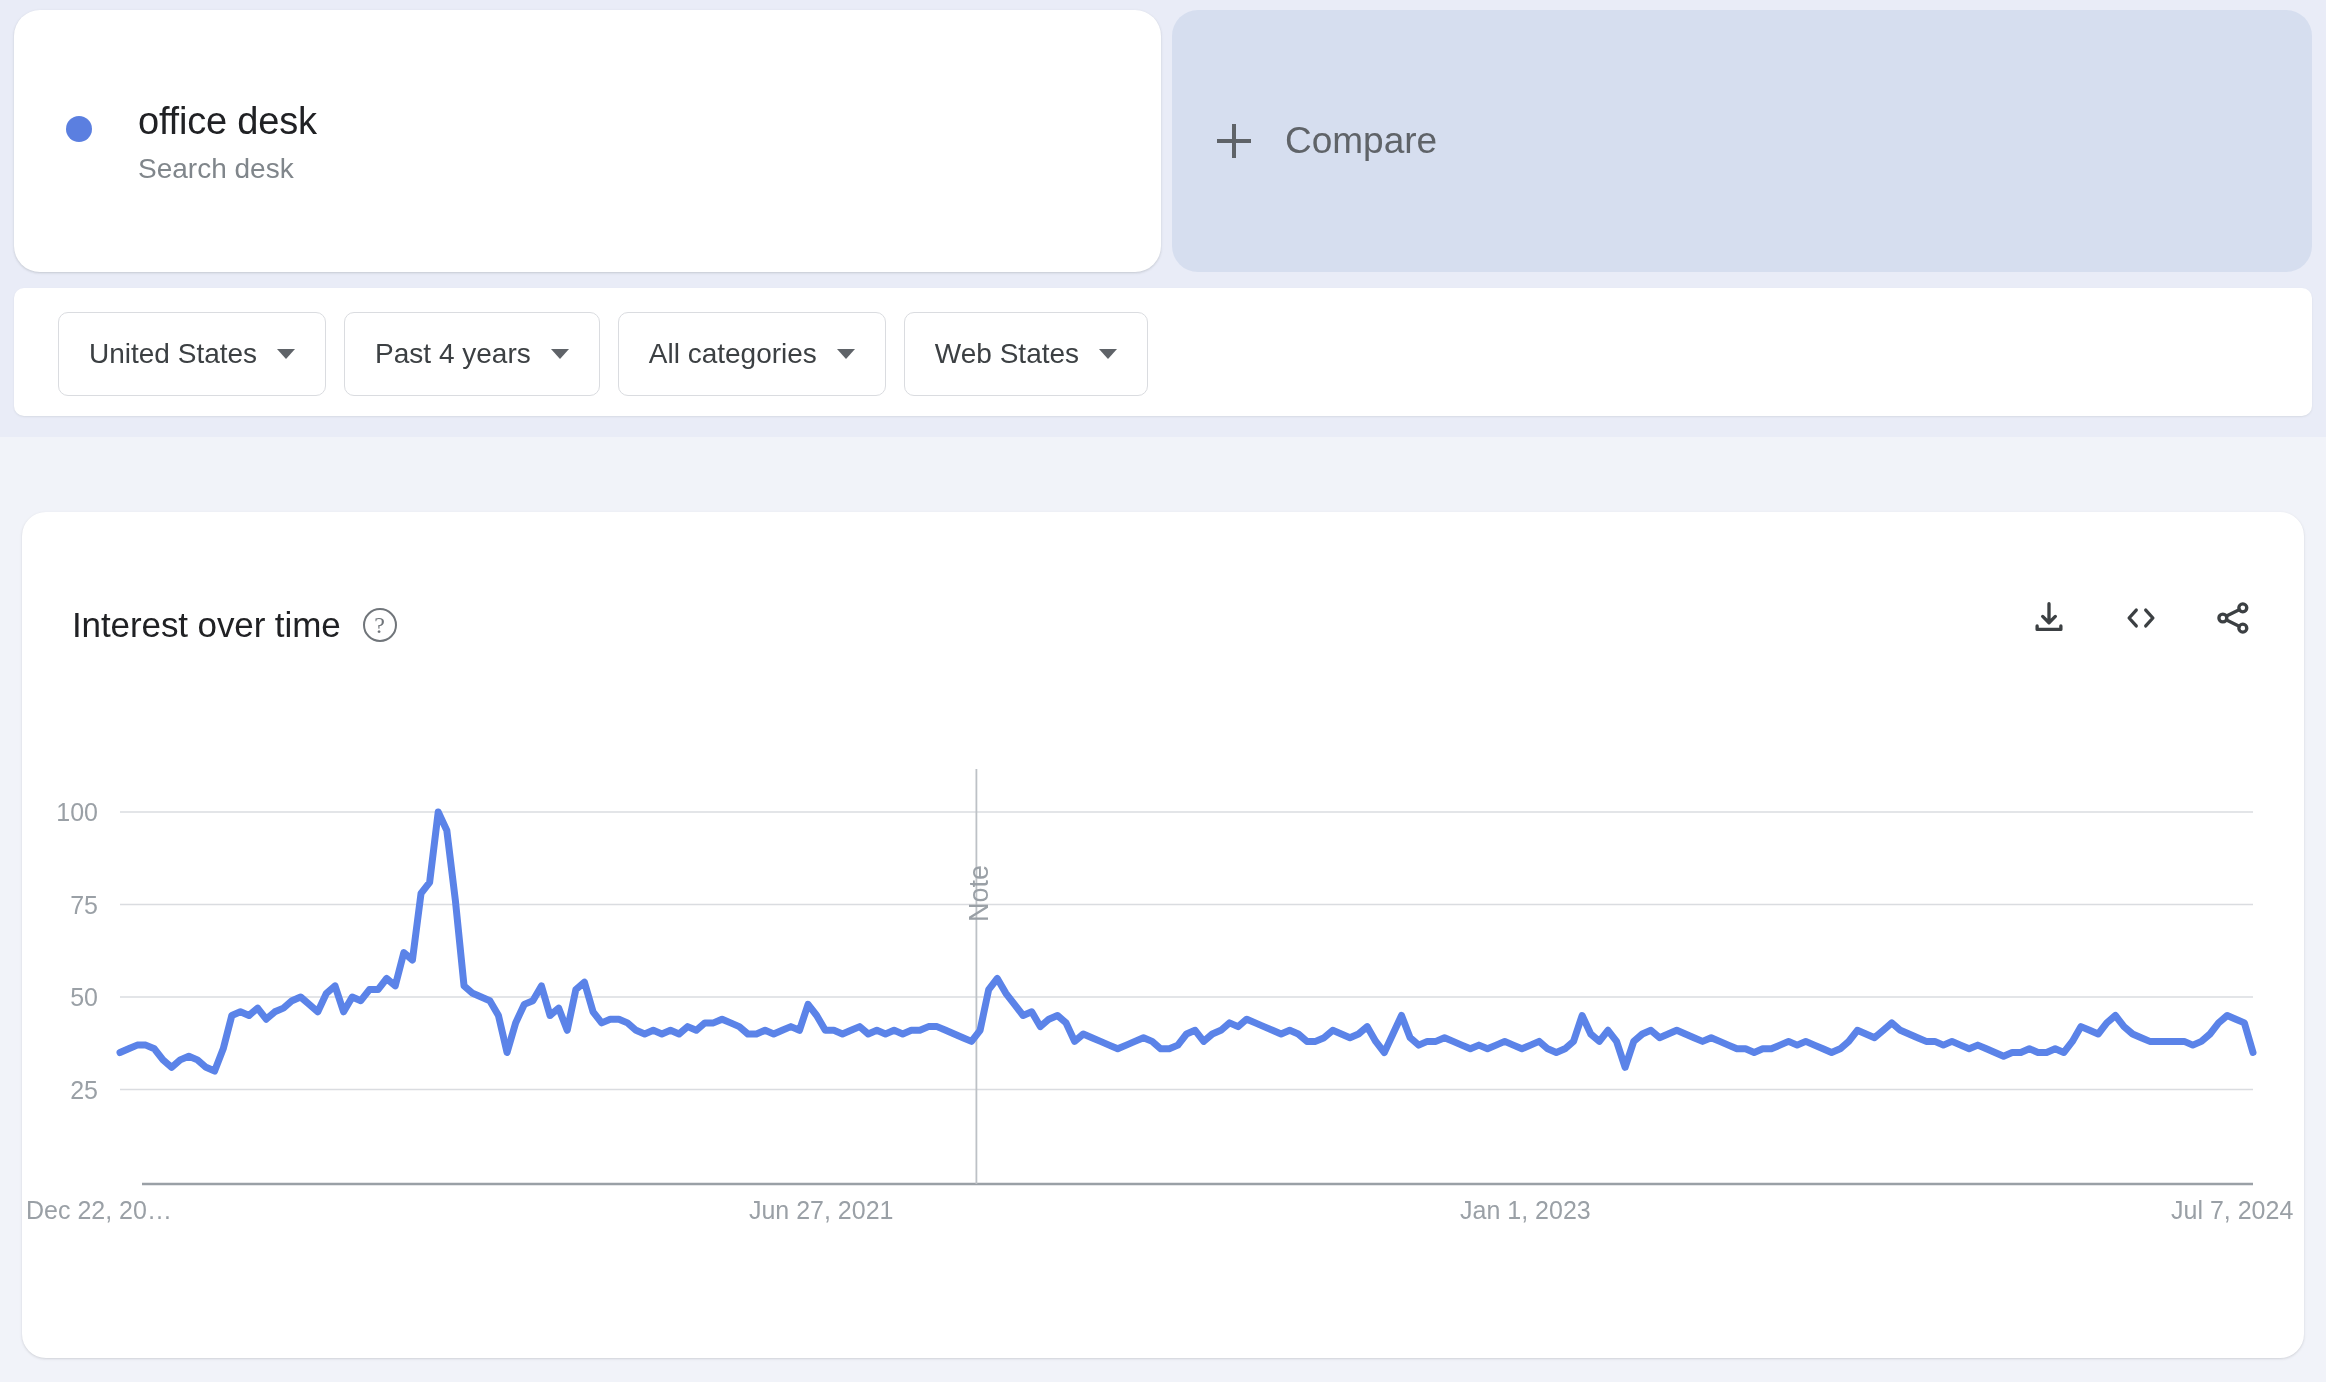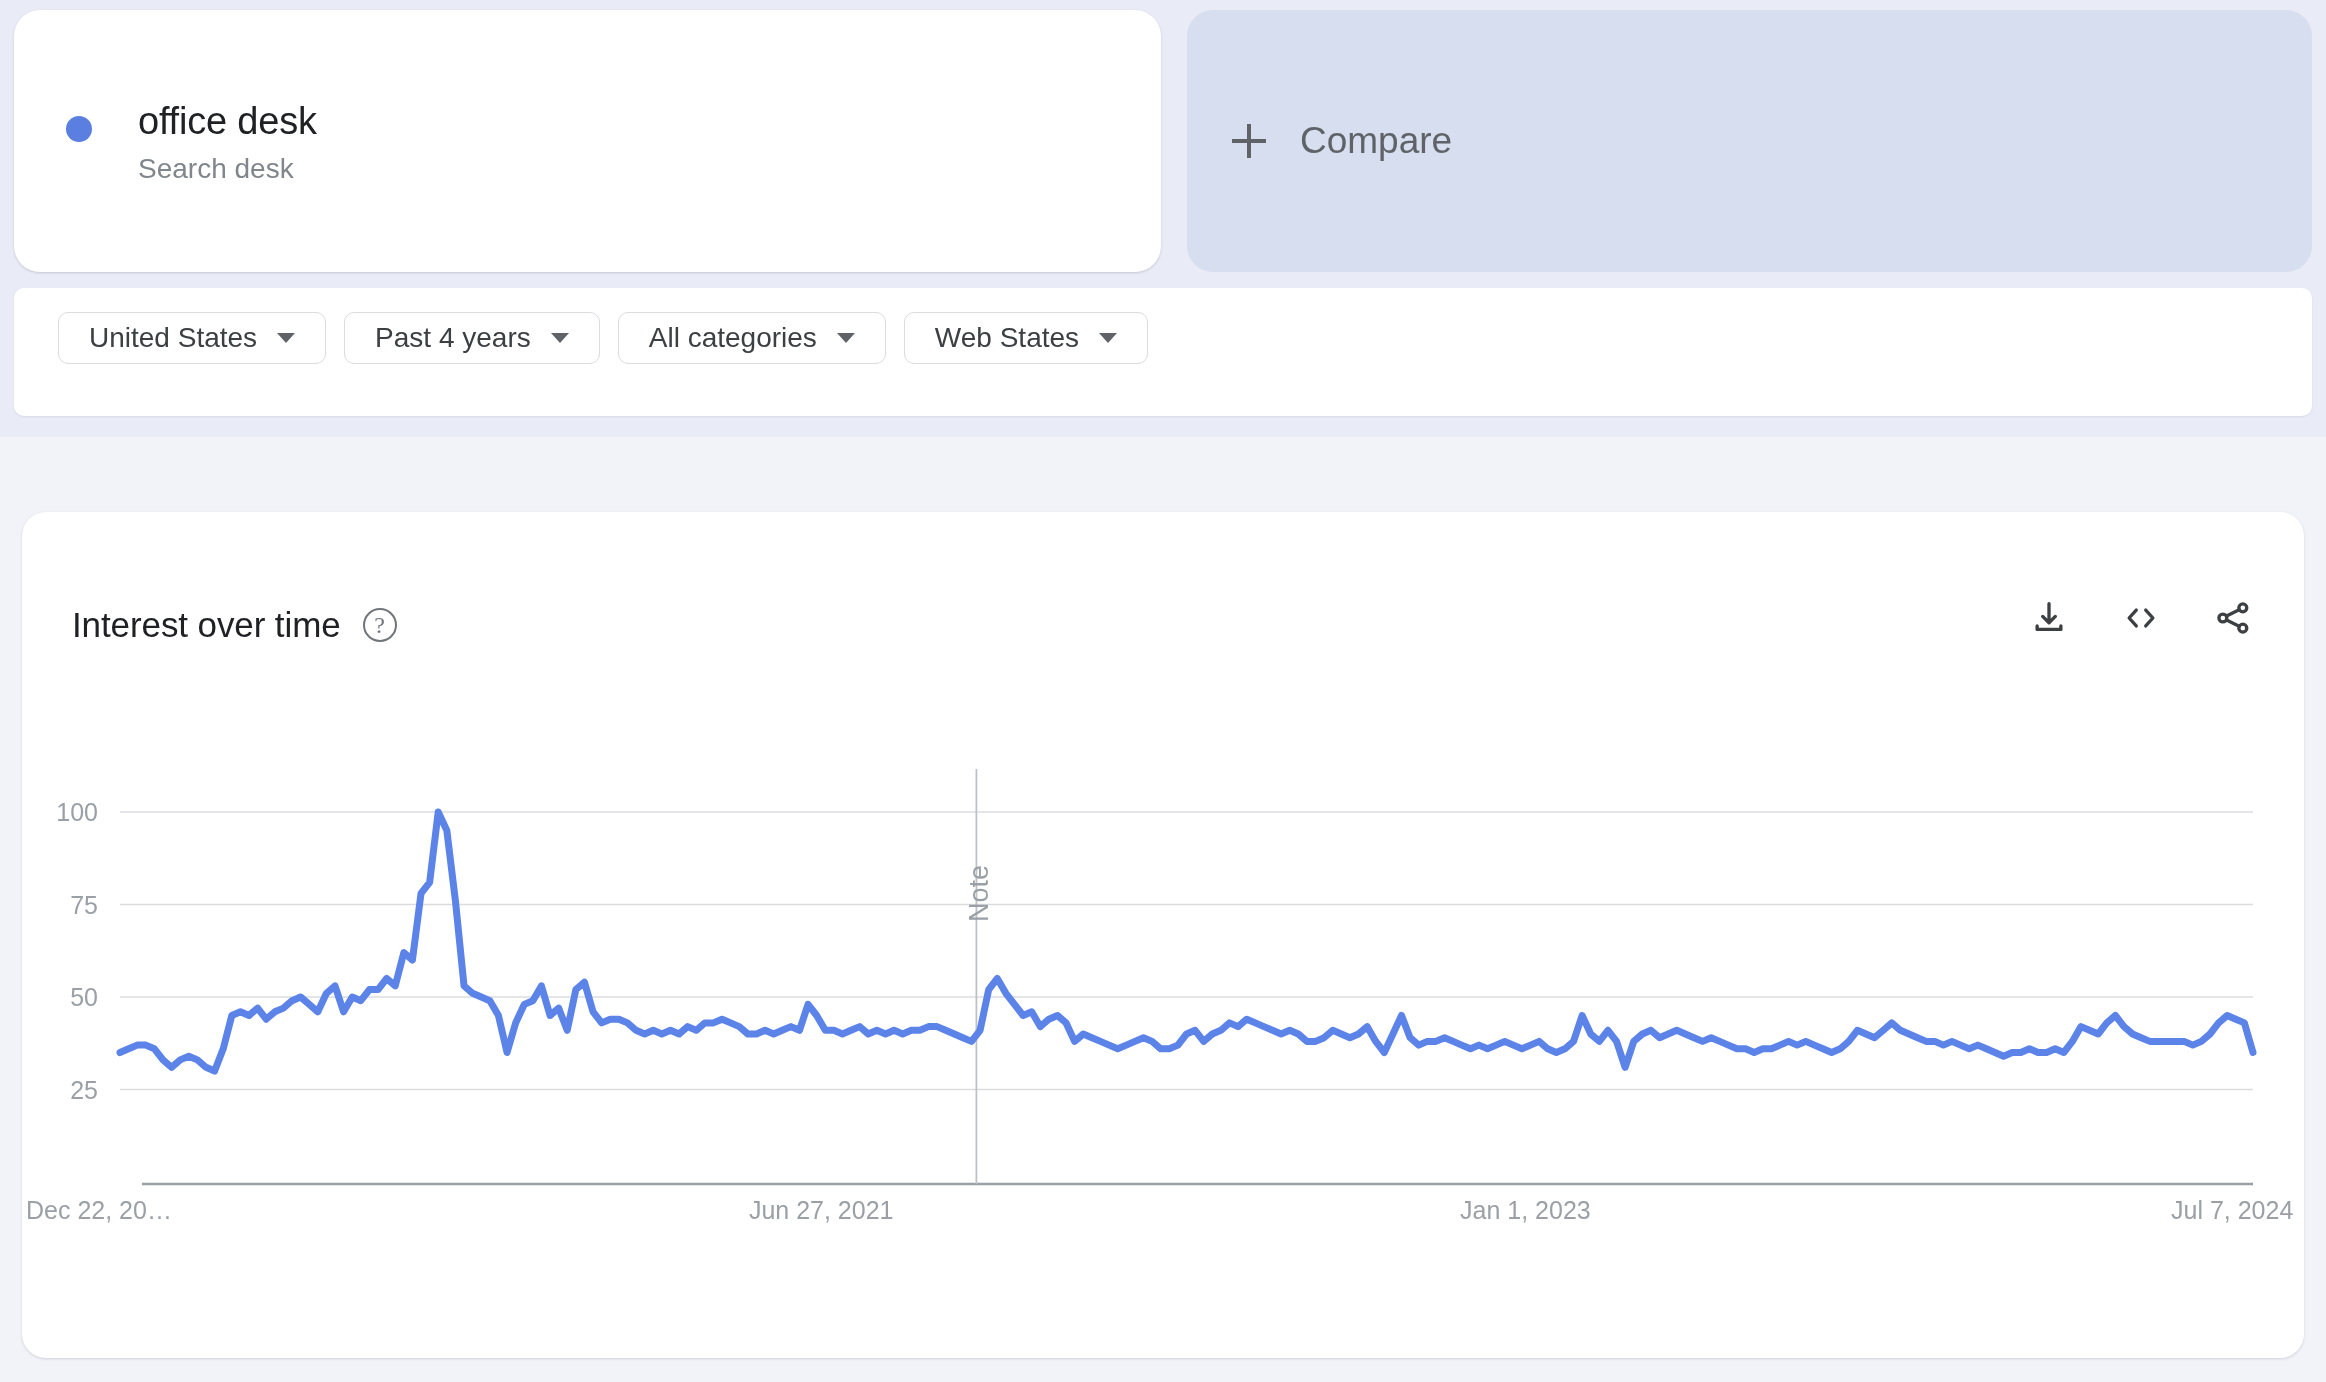--- a/index.html
+++ b/index.html
@@ -33,21 +33,21 @@
     background: #f1f3f9;
   }
 
   
   .term-row {
     position: absolute;
     left: 0; top: 10px;
     width: 2326px;
     height: 262px;
     display: flex;
-    gap: 26px;
+    gap: 11px;
     padding: 0 14px;
     box-sizing: border-box;
   }
   .term-card {
     width: 1147px;
     background: #ffffff;
     border-radius: 26px;
     box-shadow: 0 1px 3px rgba(60,64,67,.14), 0 1px 2px rgba(60,64,67,.07);
     position: relative;
     box-sizing: border-box;
@@ -132,21 +132,21 @@
     box-sizing: border-box;
   }
   .filter-list {
     position: absolute;
     left: 44px;
     top: 24px;
     display: flex;
     gap: 18px;
   }
   .filter-chip {
-    height: 52px;
+    height: 84px;
     border: 1px solid #dadce0;
     border-radius: 10px;
     background: #ffffff;
     display: flex;
     align-items: center;
     gap: 20px;
     padding: 0 30px;
     box-sizing: border-box;
     cursor: pointer;
   }

